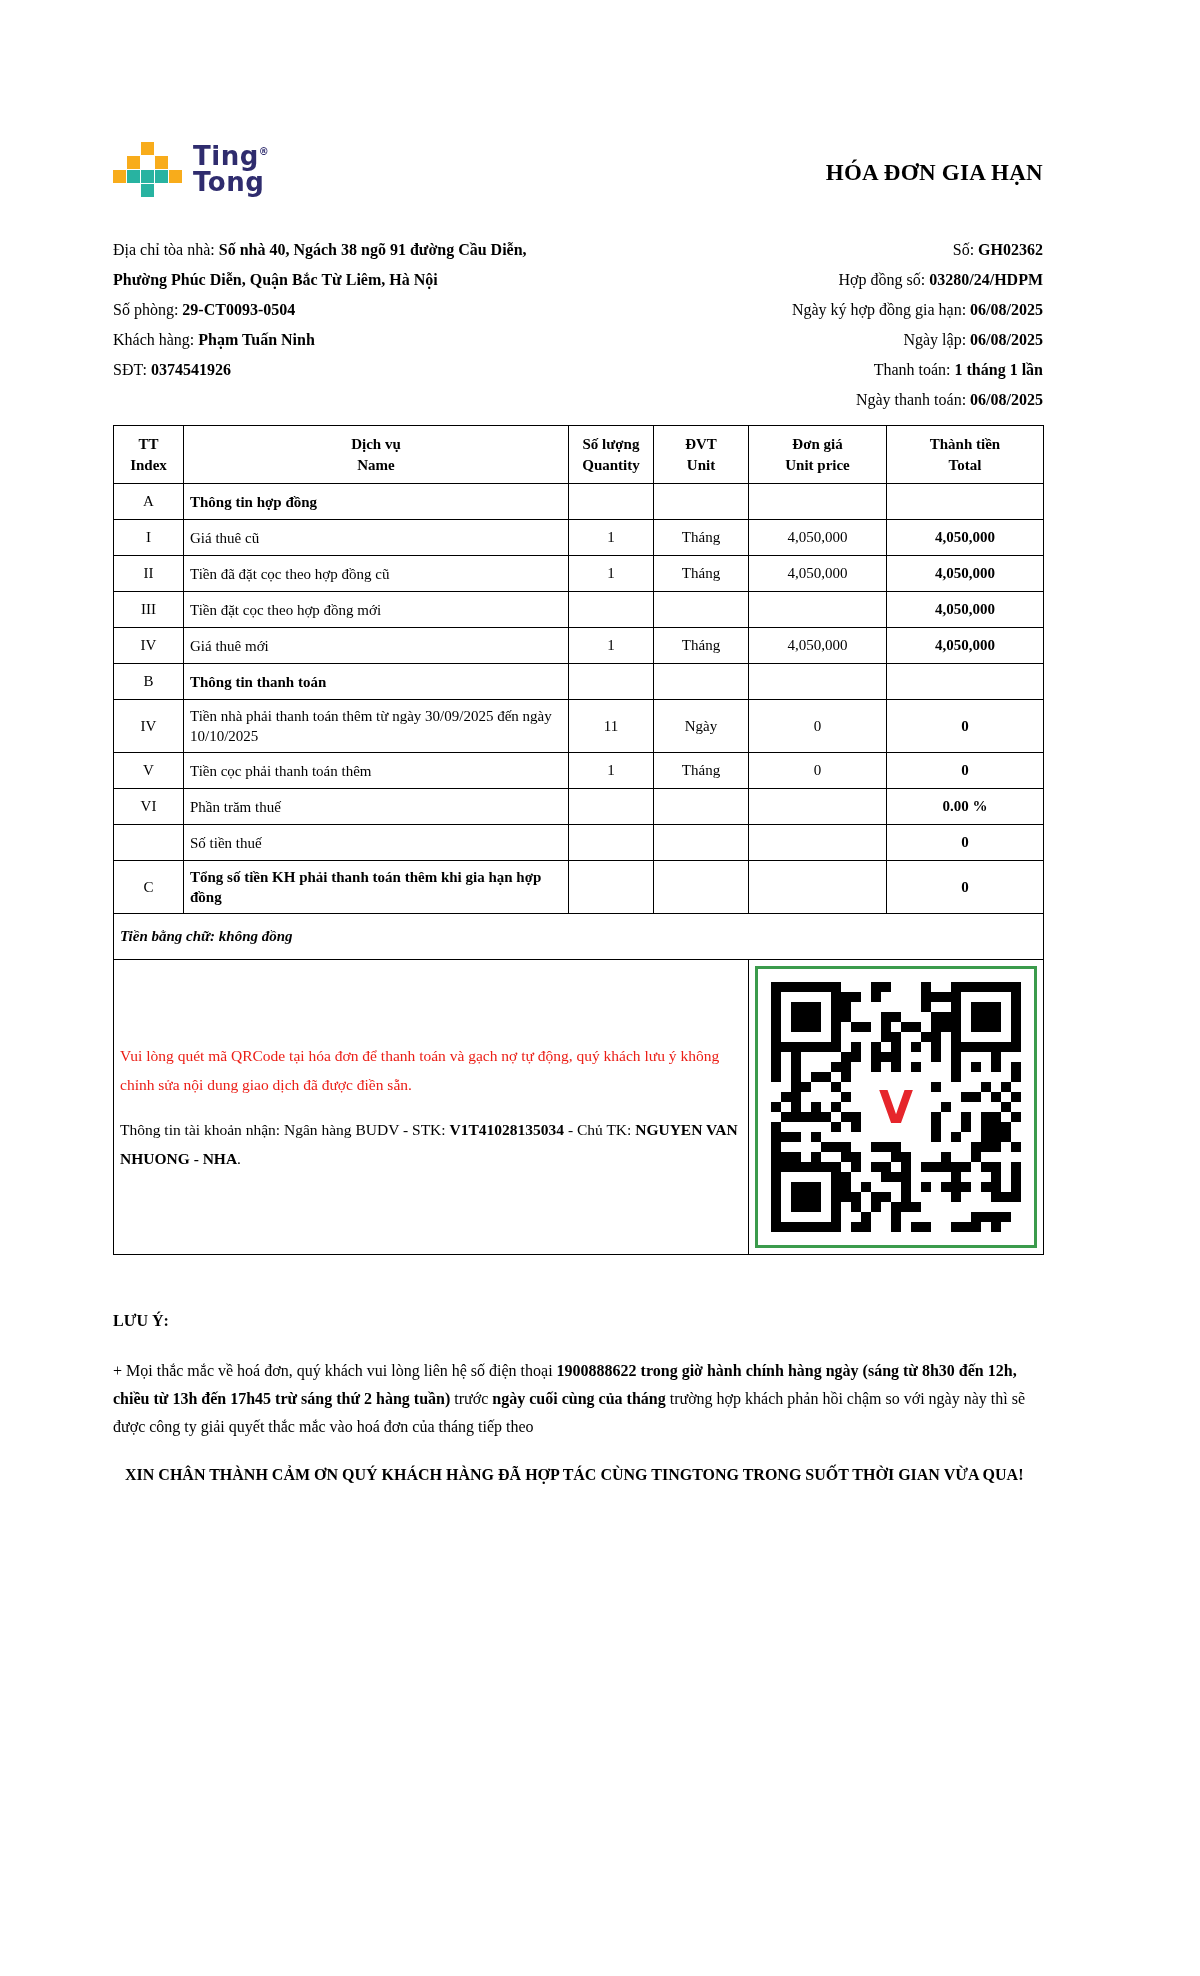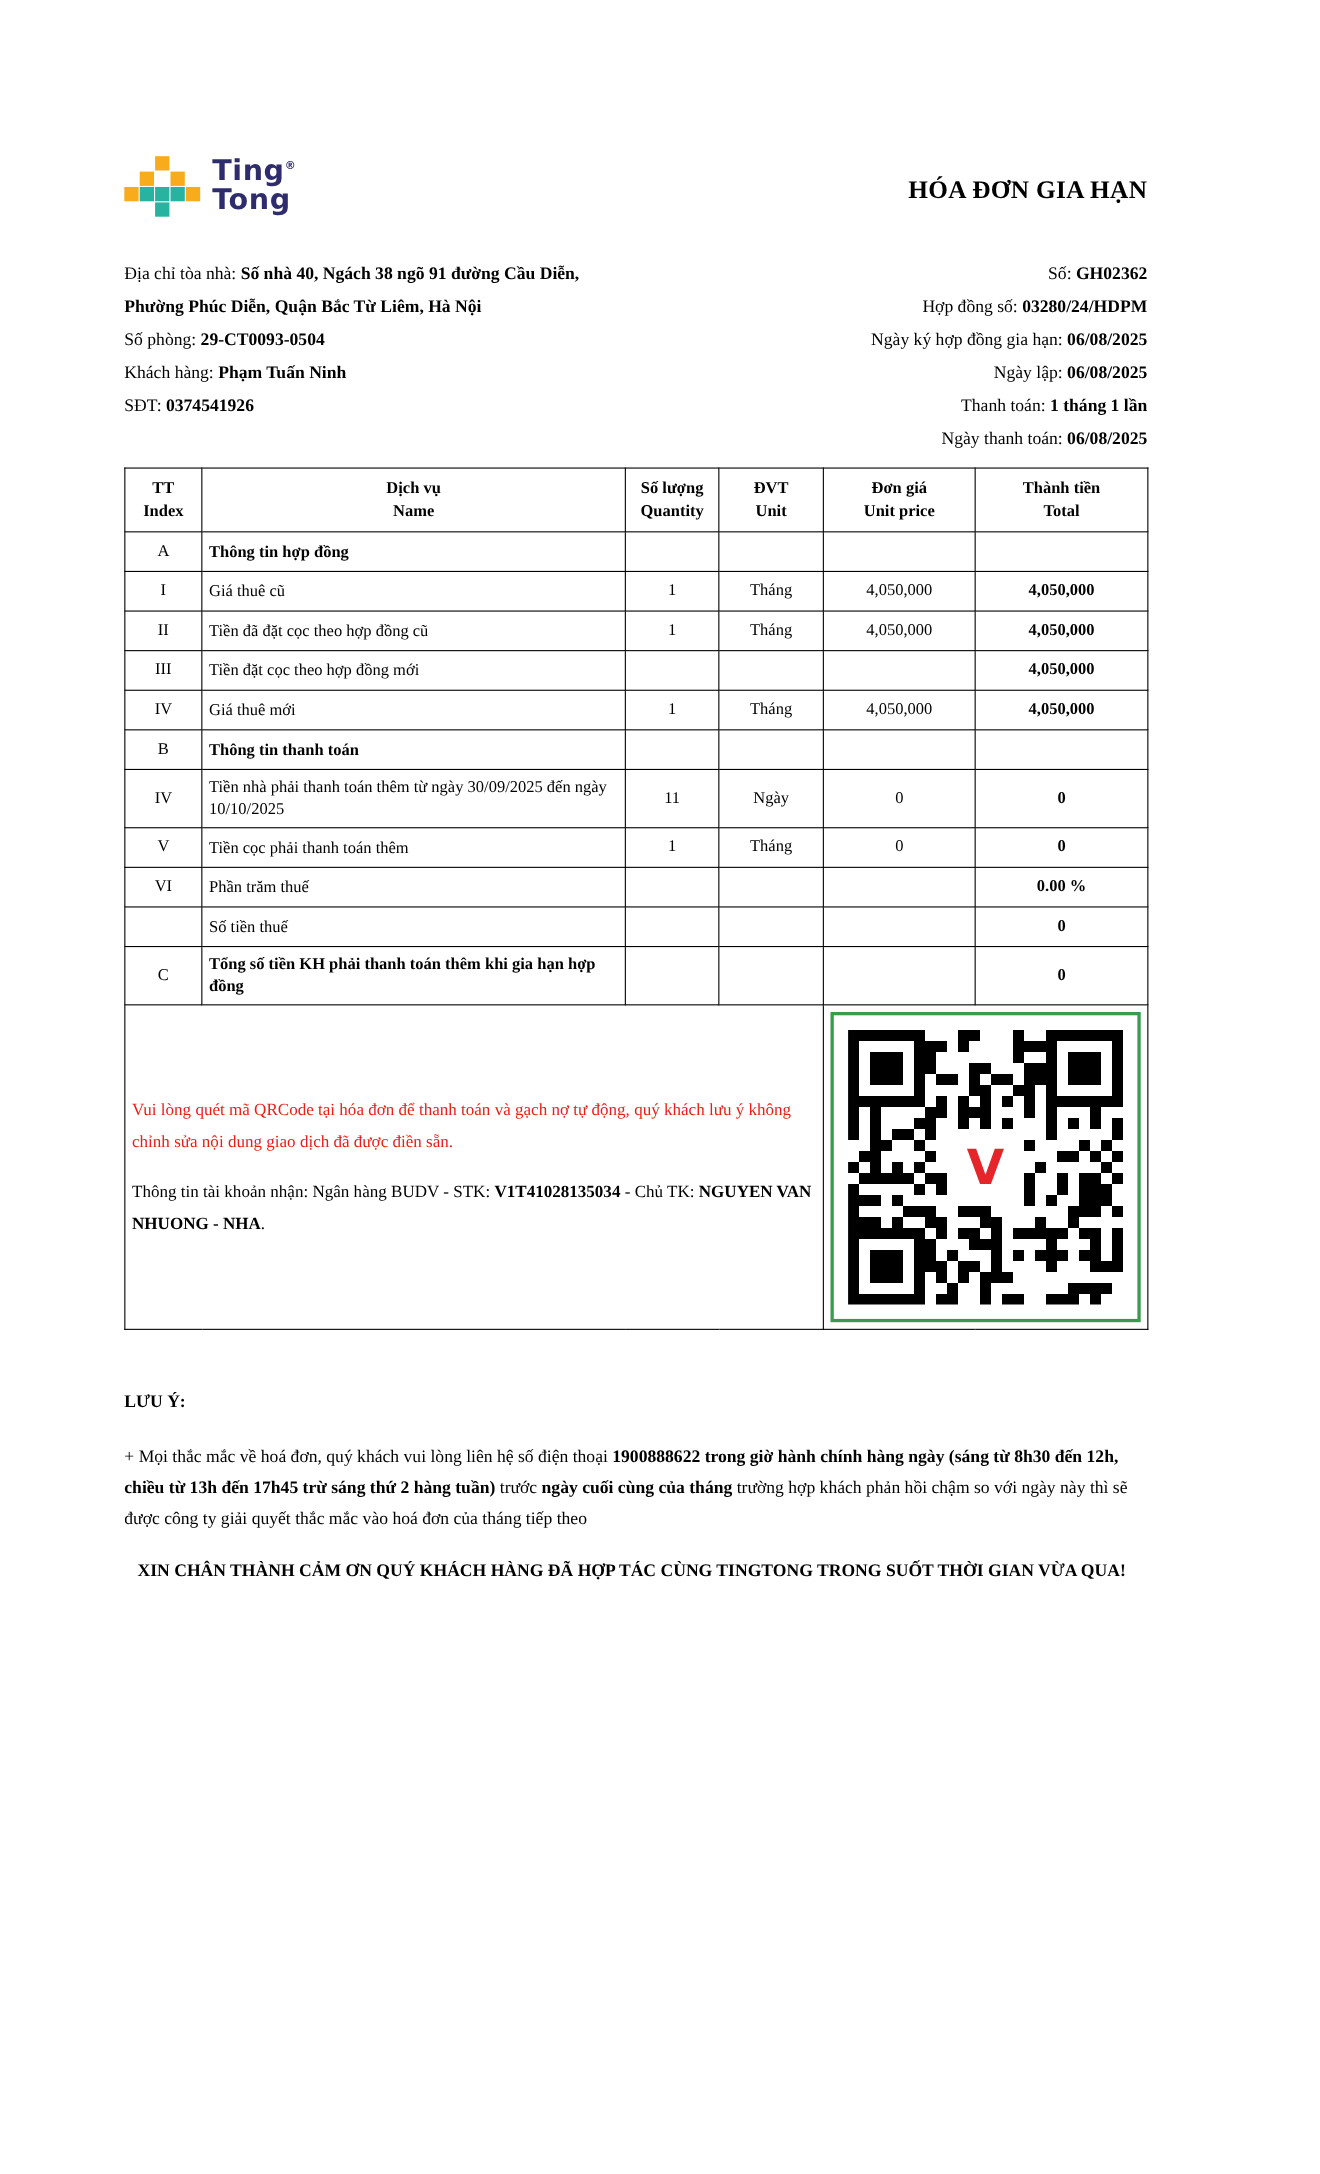--- a/index.html
+++ b/index.html
@@ -224,20 +224,23 @@
         <tr class="section">
           <td class="c-tt">C</td>
           <td class="c-name">Tổng số tiền KH phải thanh toán thêm khi gia hạn hợp đồng</td>
           <td class="c-qty"></td>
           <td class="c-unit"></td>
           <td class="c-price"></td>
           <td class="c-total">0</td>
         </tr>
       </tbody>
     <tbody>
+      <tr>
+        <td colspan="6" class="words">Tiền bằng chữ: không đồng</td>
+      </tr>
       <tr>
         <td colspan="4" class="qr-left">
           <p class="warning">Vui lòng quét mã QRCode tại hóa đơn để thanh toán và gạch nợ tự động, quý khách lưu ý không chỉnh sửa nội dung giao dịch đã được điền sẵn.</p>
           <p class="account" id="account-line"><span>Thông tin tài khoản nhận: Ngân hàng BUDV - STK: </span><span class="b">V1T41028135034</span><span> - Chủ TK: </span><span class="b">NGUYEN VAN NHUONG - NHA</span><span>.</span></p>
         </td>
         <td colspan="2" class="qr-right">
           <div class="qr-frame">
             <div class="qr-wrap">
               <svg id="qr-svg" width="250" height="250" shape-rendering="crispEdges">
                   <rect x="0" y="0" width="10" height="10" fill="#000"></rect>

